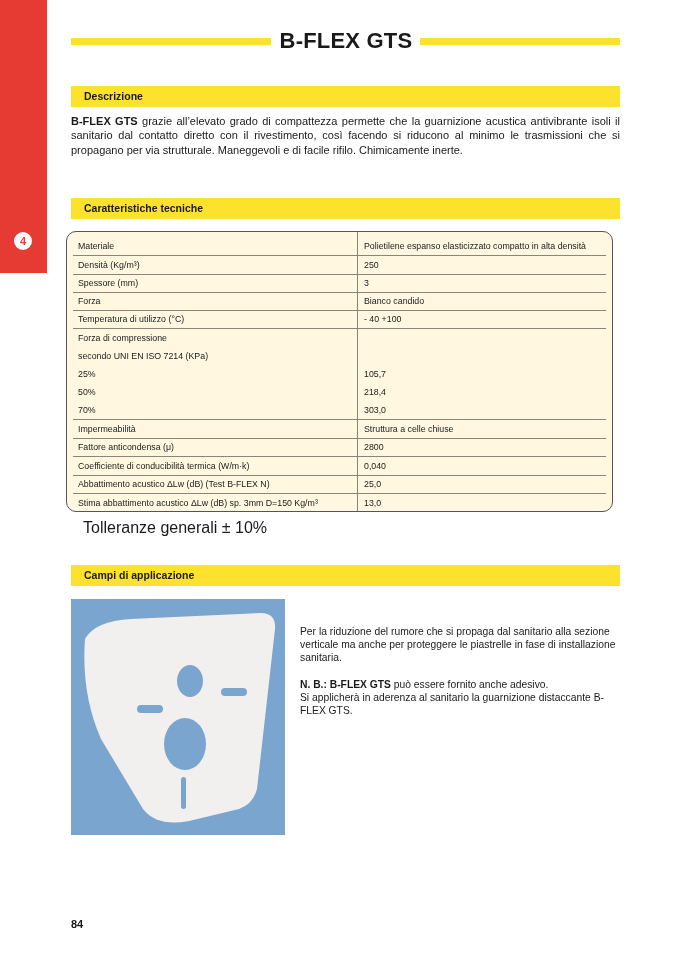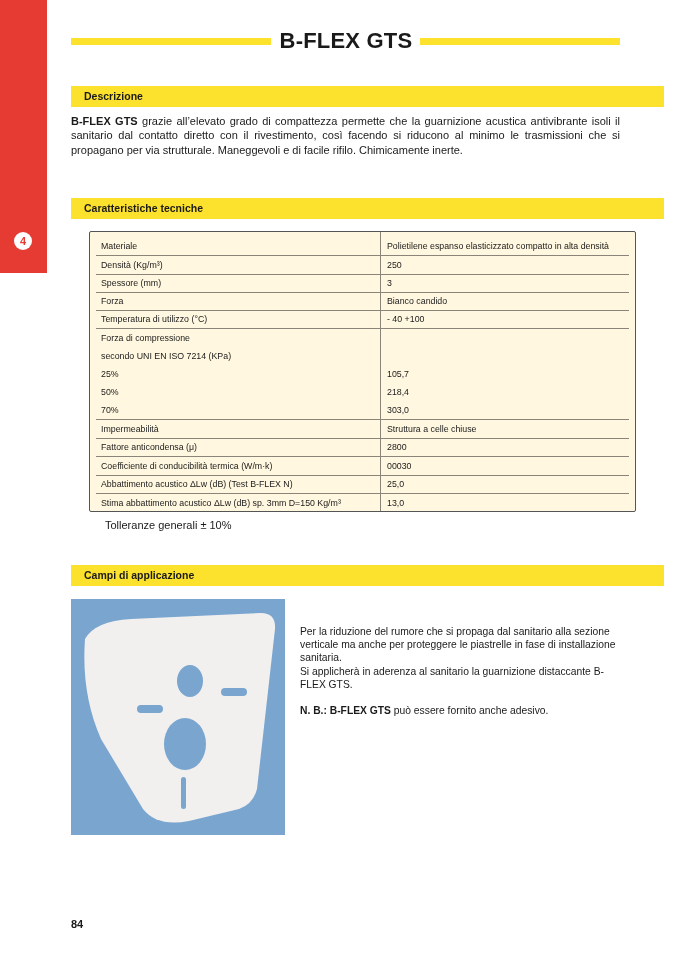--- a/index.html
+++ b/index.html
@@ -7,33 +7,33 @@
          font-family:"Liberation Sans", sans-serif; color:#1a1a1a; }
   .side-band { position:absolute; left:0; top:0; width:47px; height:273px; background:#e53b33; }
   .chapter-badge { position:absolute; left:14px; top:232px; width:18px; height:18px; border-radius:50%;
          background:#ffffff; color:#e53b33; font-weight:bold; font-size:11px; text-align:center; line-height:18px; }
   .title-row { position:absolute; left:71px; top:28px; width:549px; height:26px; }
   .title-line { position:absolute; top:10px; height:7px; background:#fde22d; }
   .title-line.l { left:0; width:200px; }
   .title-line.r { left:349px; width:200px; }
   .title { position:absolute; left:204px; width:142px; top:0; text-align:center; font-weight:bold;
            font-size:22px; letter-spacing:0.2px; line-height:26px; }
-  .section-bar { position:absolute; left:71px; width:549px; height:21px; background:#fde22d;padding-left:44px; }
+  .section-bar { position:absolute; left:71px; width:549px; height:21px; background:#fde22d; }
   .section-bar span { position:absolute; left:13px; top:4px; font-weight:bold; font-size:10.5px; }
   .desc { position:absolute; left:71px; top:114px; width:549px; font-size:11px; line-height:14.3px;
           text-align:justify; }
   .desc b { font-weight:bold; }
-  .spec-table { position:absolute; left:89px; top:231px; width:547px; height:281px; background:#fff7df;
-                border:1.5px solid #555; border-radius:2px; box-sizing:border-box; overflow:hidden; }
+  .spec-table { position:absolute; left:66px; top:231px; width:547px; height:281px; background:#fff7df;
+                border:1.5px solid #555; border-radius:10px; box-sizing:border-box; overflow:hidden; }
   .spec-row { position:absolute; left:0; width:100%; font-size:8.8px; }
   .spec-row .k { position:absolute; left:11px; }
   .spec-row .v { position:absolute; left:297px; }
   .hline { position:absolute; left:6px; right:6px; height:1px; background:#8a8578; }
   .vline { position:absolute; left:290px; top:0; bottom:0; width:1px; background:#8a8578; }
-  .tolerance { position:absolute; left:83px; top:519px; font-size:11px;margin-left:22px; }
+  .tolerance { position:absolute; left:83px; top:519px; font-size:16px; }
   .photo { position:absolute; left:71px; top:599px; width:214px; height:236px; background:#7aa5cf; }
   .app-text { position:absolute; left:300px; top:597px; width:320px; font-size:10.3px; line-height:13.2px;margin-top:28px; }
   .app-text p { margin:0; }
   .just { text-align:justify; }
   .big { font-weight:bold; font-size:12.8px; line-height:15px; text-align:justify; margin-top:2px !important; }
   .page-num { position:absolute; left:71px; top:918px; font-weight:bold; font-size:11px; }
 </style>
 </head>
 <body>
 
@@ -108,21 +108,21 @@
       <span class="v">Struttura a celle chiuse</span>
     </div>
   <div class="hline" style="top:206px"></div>
   <div class="spec-row" style="top:210px">
       <span class="k">Fattore anticondensa (μ)</span>
       <span class="v">2800</span>
     </div>
   <div class="hline" style="top:224px"></div>
   <div class="spec-row" style="top:229px">
       <span class="k">Coefficiente di conducibilità termica (W/m·k)</span>
-      <span class="v">00030</span>
+      <span class="v">0,040</span>
     </div>
   <div class="hline" style="top:243px"></div>
   <div class="spec-row" style="top:247px">
       <span class="k">Abbattimento acustico ΔLw (dB) (Test B-FLEX N)</span>
       <span class="v">25,0</span>
     </div>
   <div class="hline" style="top:261px"></div>
   <div class="spec-row" style="top:266px">
       <span class="k">Stima abbattimento acustico ΔLw (dB) sp. 3mm D=150 Kg/m³</span>
       <span class="v">13,0</span>
@@ -142,17 +142,17 @@
     <ellipse cx="119" cy="82" rx="13" ry="16" fill="#7aa5cf"></ellipse>
     <rect x="66" y="106" width="26" height="8" rx="4" fill="#7aa5cf"></rect>
     <rect x="150" y="89" width="26" height="8" rx="4" fill="#7aa5cf"></rect>
     <ellipse cx="114" cy="145" rx="21" ry="26" fill="#7aa5cf"></ellipse>
     <rect x="110" y="178" width="5" height="32" rx="2.5" fill="#7aa5cf"></rect>
   </svg>
 </div>
 
 <div class="app-text">
   <p>Per la riduzione del rumore che si propaga dal sanitario alla sezione verticale ma anche per proteggere le piastrelle in fase di installazione sanitaria.</p>
+  <p style="margin-top:13px"><b>N. B.: B-FLEX GTS</b><span> può essere fornito anche adesivo.</span></p>
   <p>Si applicherà in aderenza al sanitario la guarnizione distaccante B-FLEX GTS.</p>
-  <p style="margin-top:13px"><b>N. B.: B-FLEX GTS</b><span> può essere fornito anche adesivo.</span></p>
 </div>
 
 <div class="page-num">84</div>
 
 </body></html>

